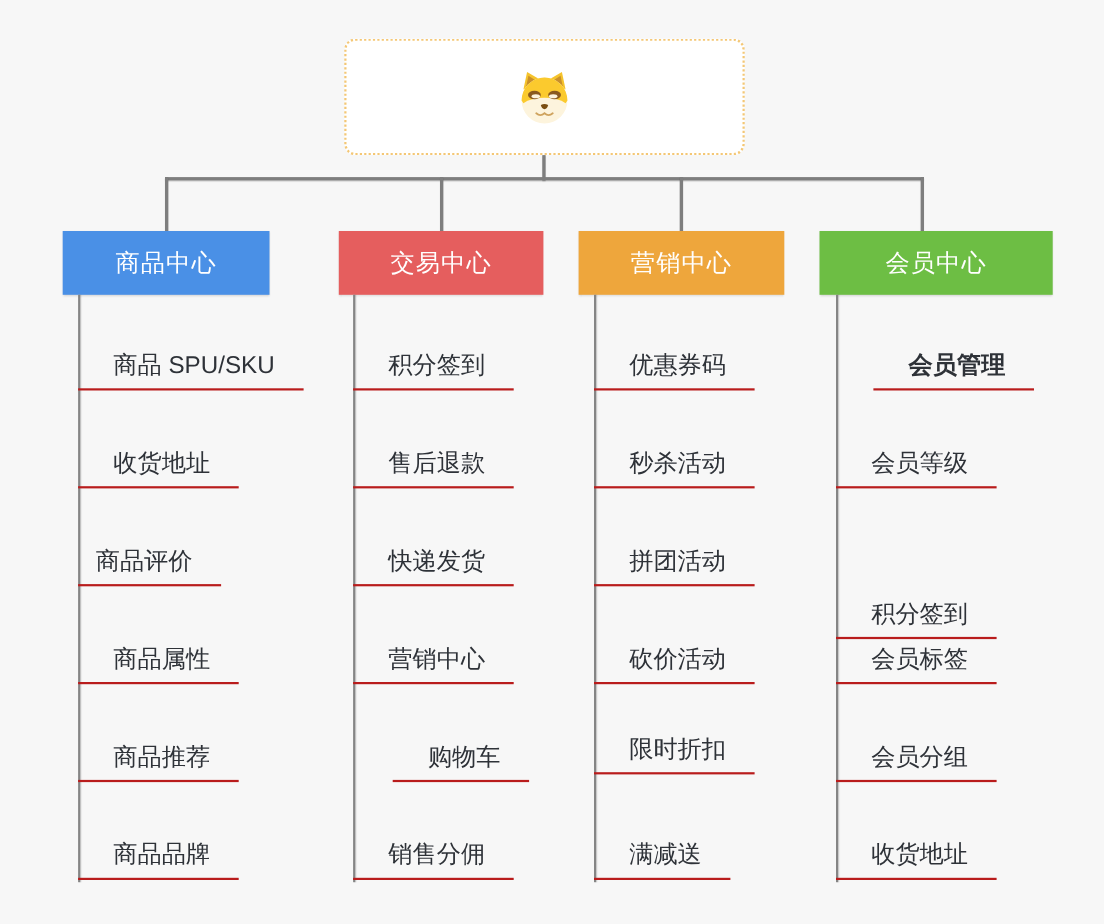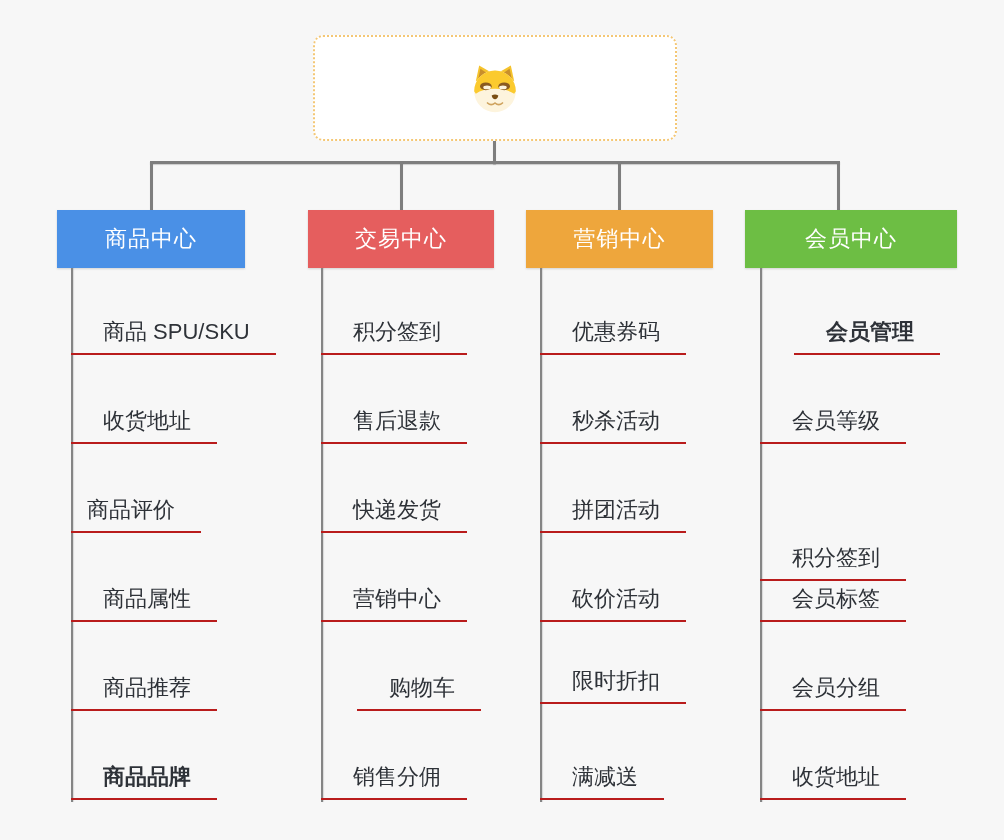--- a/index.html
+++ b/index.html
@@ -97,21 +97,21 @@
   </div>
 
   <div id="branches">
       <div class="branch-node" style="left: 57px; width: 188px; background: rgb(74, 144, 230);">商品中心</div>
       <div class="trunk" style="left: 71px; top: 268px; height: 534px;"></div>
       <div class="item-node" style="left: 71px; top: 313px;">商品 SPU/SKU</div>
       <div class="item-node" style="left: 71px; top: 402px;">收货地址</div>
       <div class="item-node" style="left: 71px; top: 491px; padding-left: 16px;">商品评价</div>
       <div class="item-node" style="left: 71px; top: 580px;">商品属性</div>
       <div class="item-node" style="left: 71px; top: 669px;">商品推荐</div>
-      <div class="item-node" style="left: 71px; top: 758px; font-weight: bold;">商品品牌</div>
+      <div class="item-node" style="left: 71px; top: 758px;">商品品牌</div>
       <div class="branch-node" style="left: 308px; width: 186px; background: rgb(229, 94, 94);">交易中心</div>
       <div class="trunk" style="left: 321px; top: 268px; height: 534px;"></div>
       <div class="item-node" style="left: 321px; top: 313px;">积分签到</div>
       <div class="item-node" style="left: 321px; top: 402px;">售后退款</div>
       <div class="item-node" style="left: 321px; top: 491px;">快递发货</div>
       <div class="item-node" style="left: 321px; top: 580px;">营销中心</div>
       <div class="item-node" style="left: 321px; top: 669px; margin-left: 36px;">购物车</div>
       <div class="item-node" style="left: 321px; top: 758px;">销售分佣</div>
       <div class="branch-node" style="left: 526px; width: 187px; background: rgb(238, 166, 60);">营销中心</div>
       <div class="trunk" style="left: 540px; top: 268px; height: 534px;"></div>

